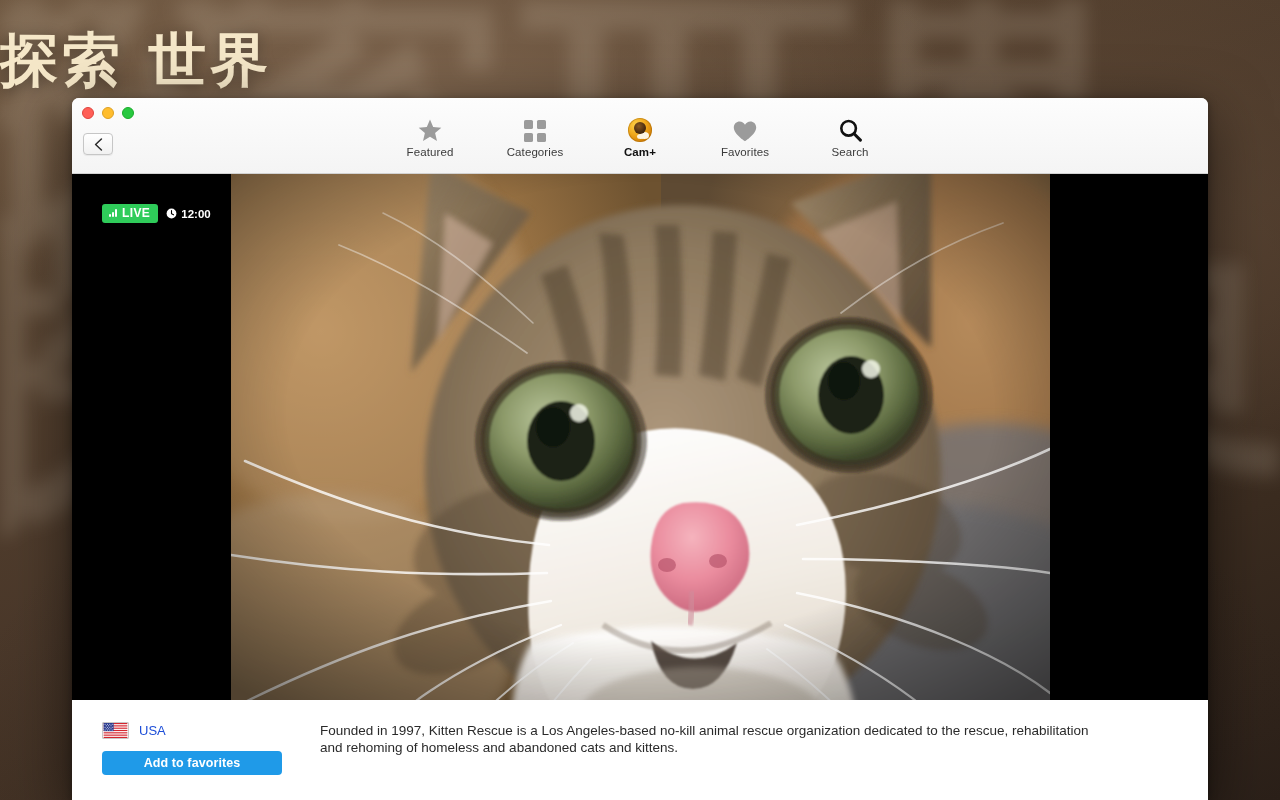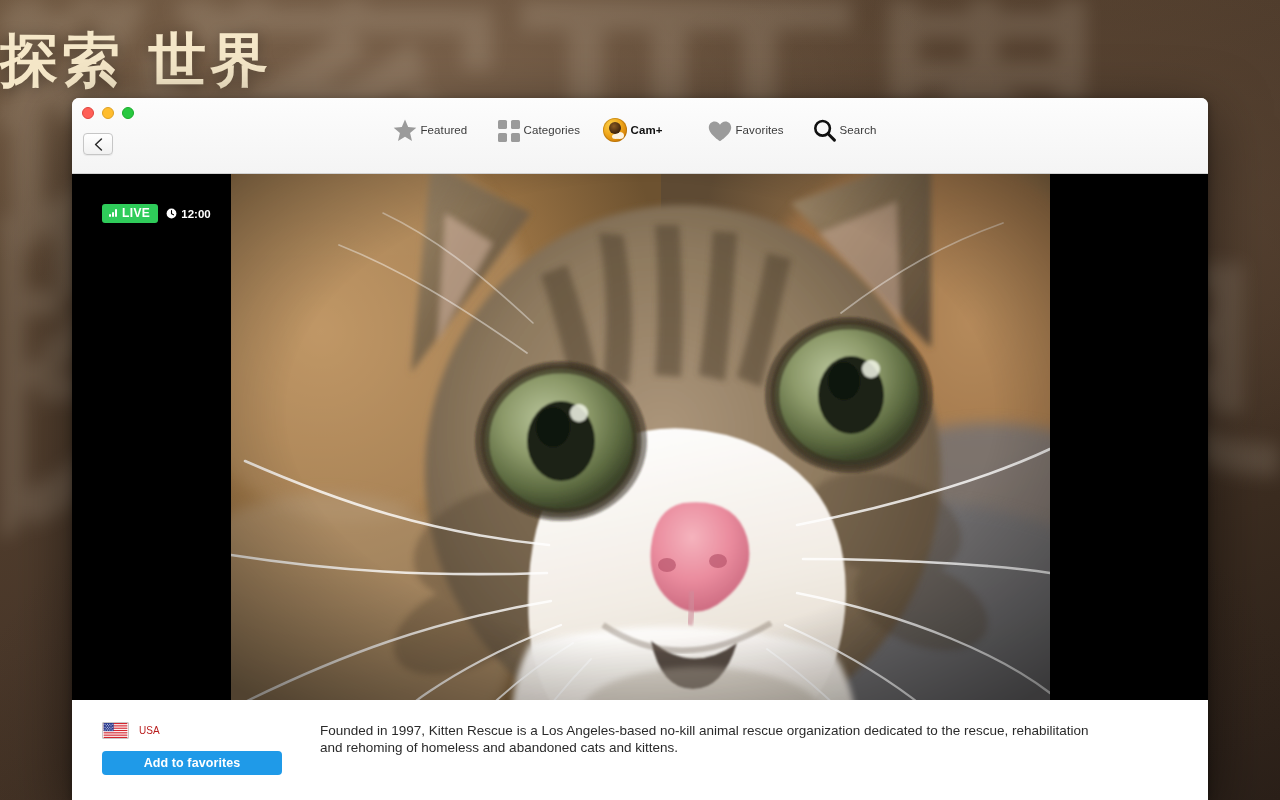--- a/index.html
+++ b/index.html
@@ -97,21 +97,21 @@
     cursor:default;
   }
 
   #nav{
     position:absolute; left:0; right:0; top:20px;
     display:flex; justify-content:center;
     gap:30px;
   }
   .nav-item{
     width:75px;
-    display:flex; flex-direction:row; align-items:center;
+    display:flex; flex-direction:column; align-items:center;
     gap:4px;
     cursor:default;
   }
   .nav-icon{ height:24px; display:flex; align-items:flex-end; justify-content:center; }
   .nav-label{
     font-size:11.5px;
     color:#3b3b3b;
     letter-spacing:.1px;
   }
   .nav-item.active .nav-label{ font-weight:bold; color:#111; }
@@ -194,21 +194,21 @@
     padding-left:30px;
   }
   .country{
     display:flex; align-items:center; gap:10px;
     margin-bottom:12px;
   }
   .flag{
     width:27px;height:17px;border:1px solid #c8c8c8;border-radius:1px;
     display:block;
   }
-  .country-name{ font-size:10px; color:#b91c1c; }
+  .country-name{ font-size:13px; color:#1d4ed8; }
   #fav-btn{
     display:block;
     width:180px; height:24px;
     background:#1f9ae8;
     border:none; border-radius:4px;
     color:#fff; font-size:12.5px; font-weight:bold;
     font-family:"Liberation Sans", sans-serif;
     cursor:default;
     letter-spacing:.1px;
     margin-top:12px;

